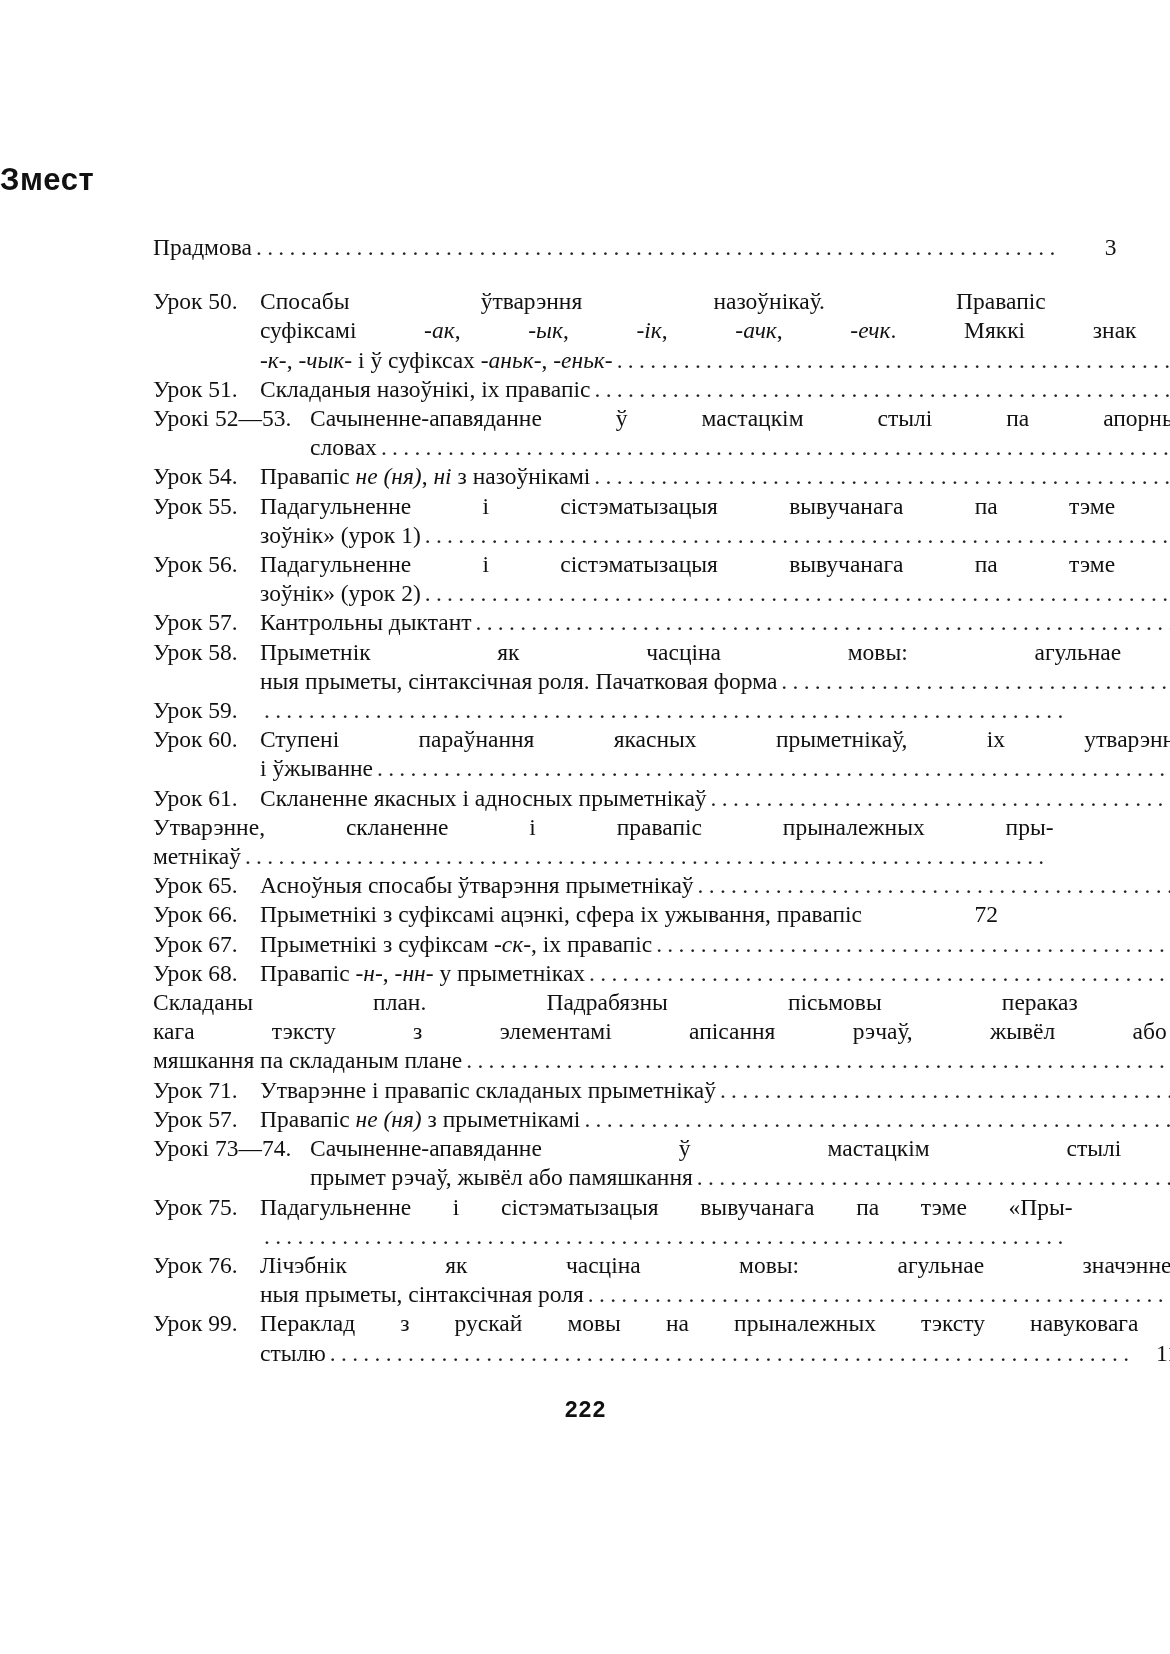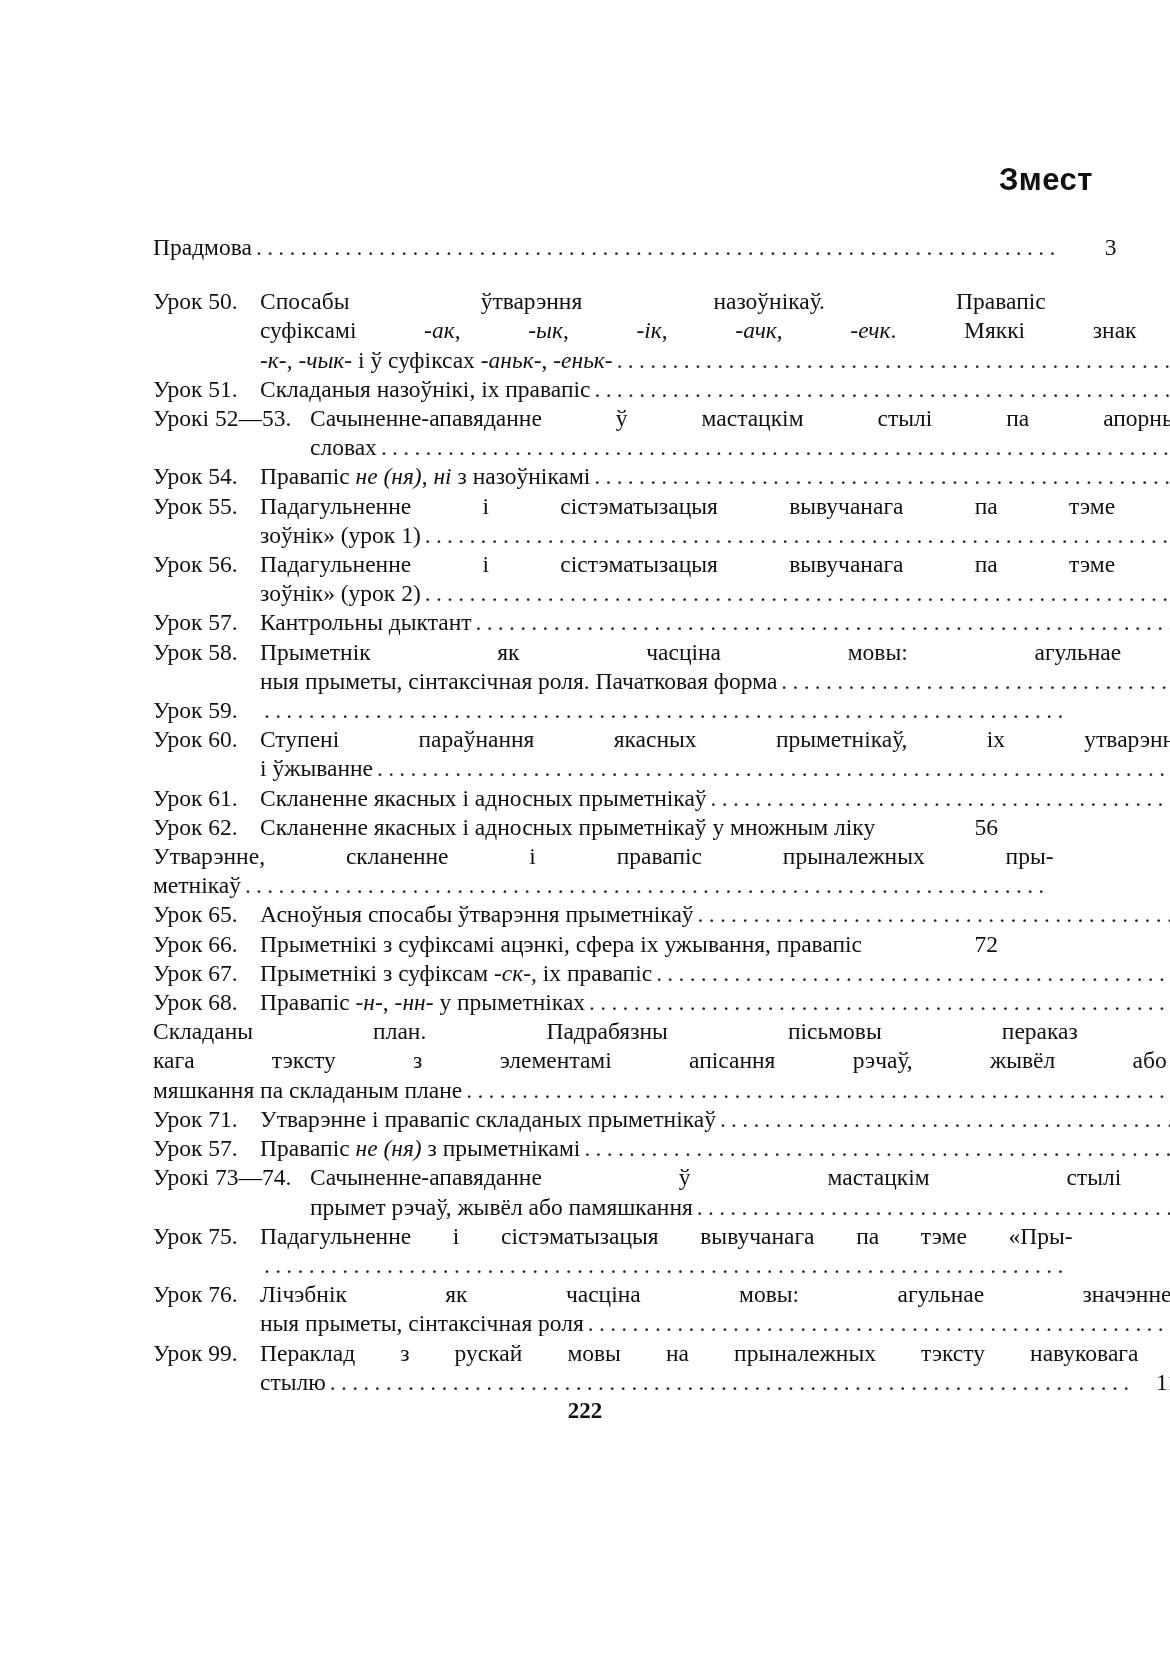--- a/index.html
+++ b/index.html
@@ -1,18 +1,18 @@
 <!DOCTYPE html>
 <html><head>
 <meta charset="utf-8">
 <style>
   html, body { margin: 0; padding: 0; background: #ffffff; }
   body { width: 1170px; height: 1654px; position: relative; overflow: hidden; color: #111; }
   .title {
-    position: absolute; top: 162px; left: 7px; width: 1086px; text-align: right;
+    position: absolute; top: 162px; left: 0; width: 1086px; text-align: left;
     font-family: "Liberation Sans", sans-serif; font-weight: bold; font-size: 31px; letter-spacing: 0.5px;
   }
   .toc {
     position: absolute; left: 153px; top: 233px; width: 845px;
     font-family: "Liberation Serif", serif; font-size: 23.5px; line-height: 29.2px;
   }
   .entry { position: relative; display: flex; }
   .entry.gap { margin-bottom: 25px; }
   .label { flex: none; white-space: nowrap; }
   .label.l1 { width: 107px; }
@@ -22,21 +22,21 @@
   .line.justify { text-align: justify; text-align-last: justify; display: block; white-space: normal; }
   .line .t { flex: none; }
   .line .dots {
     flex: 1; overflow: hidden; white-space: nowrap; margin: 0 4px; letter-spacing: 5.3px; color: #222;
   }
   .page {
     position: absolute; right: 0; bottom: 0; width: 52px; text-align: right;
   }
   .pgnum {
     position: absolute; top: 1398px; left: 0; width: 1170px; text-align: center;
-    font-family: Liberation Serif, serif; font-weight: bold; font-size: 23px;
+    font-family: Liberation Mono, monospace; font-weight: bold; font-size: 23px;
   }
   i { font-style: italic; }
 </style>
 </head>
 <body>
 
 <div class="title">Змест</div>
 
 <div class="toc" id="toc">
     <div class="entry gap">
@@ -147,29 +147,20 @@
     <div class="entry">
       <span class="label l1">Урок 61.</span>
       <div class="body">
         <div class="line">
           <span class="t">Скланенне якасных і адносных прыметнікаў</span>
           <span class="dots">........................................................................</span>
         </div>
       </div>
     </div>
     <div class="entry">
-      <span class="label l1">Урок 62.</span>
-      <div class="body">
-        <div class="line">
-          <span class="t">Скланенне якасных і адносных прыметнікаў у множным ліку</span>
-        </div>
-        <span class="page">56</span>
-      </div>
-    </div>
-    <div class="entry">
       <div class="body">
         <div class="line justify"><span class="t">Утварэнне, скланенне і правапіс прыналежных пры-</span></div>
         <div class="line">
           <span class="t">метнікаў</span>
           <span class="dots">........................................................................</span>
         </div>
       </div>
     </div>
     <div class="entry">
       <span class="label l1">Урок 65.</span>

